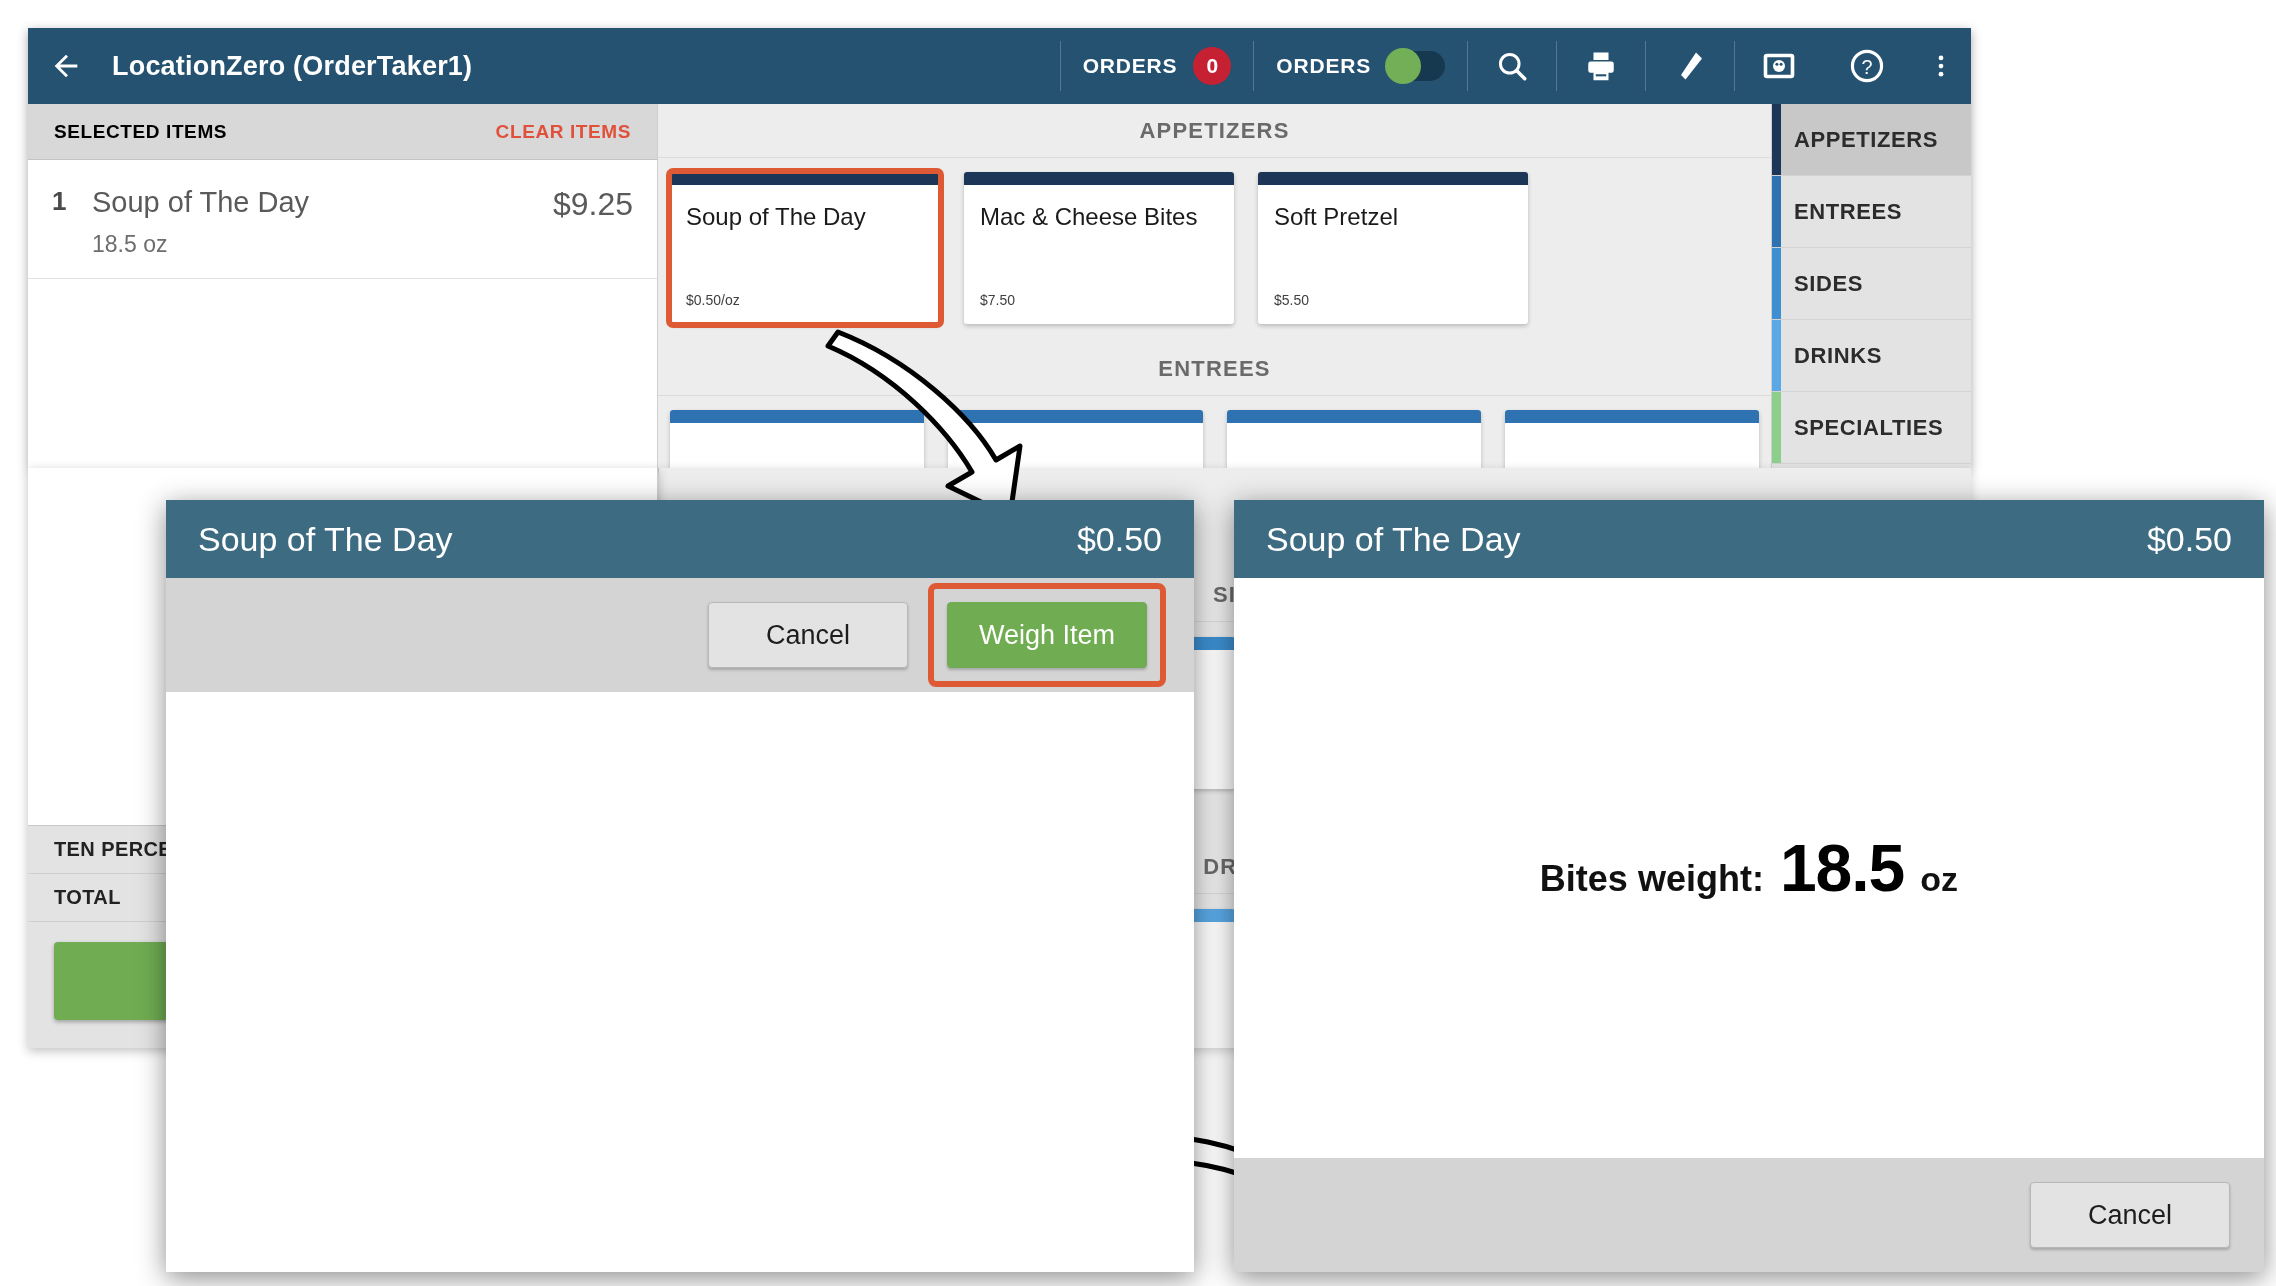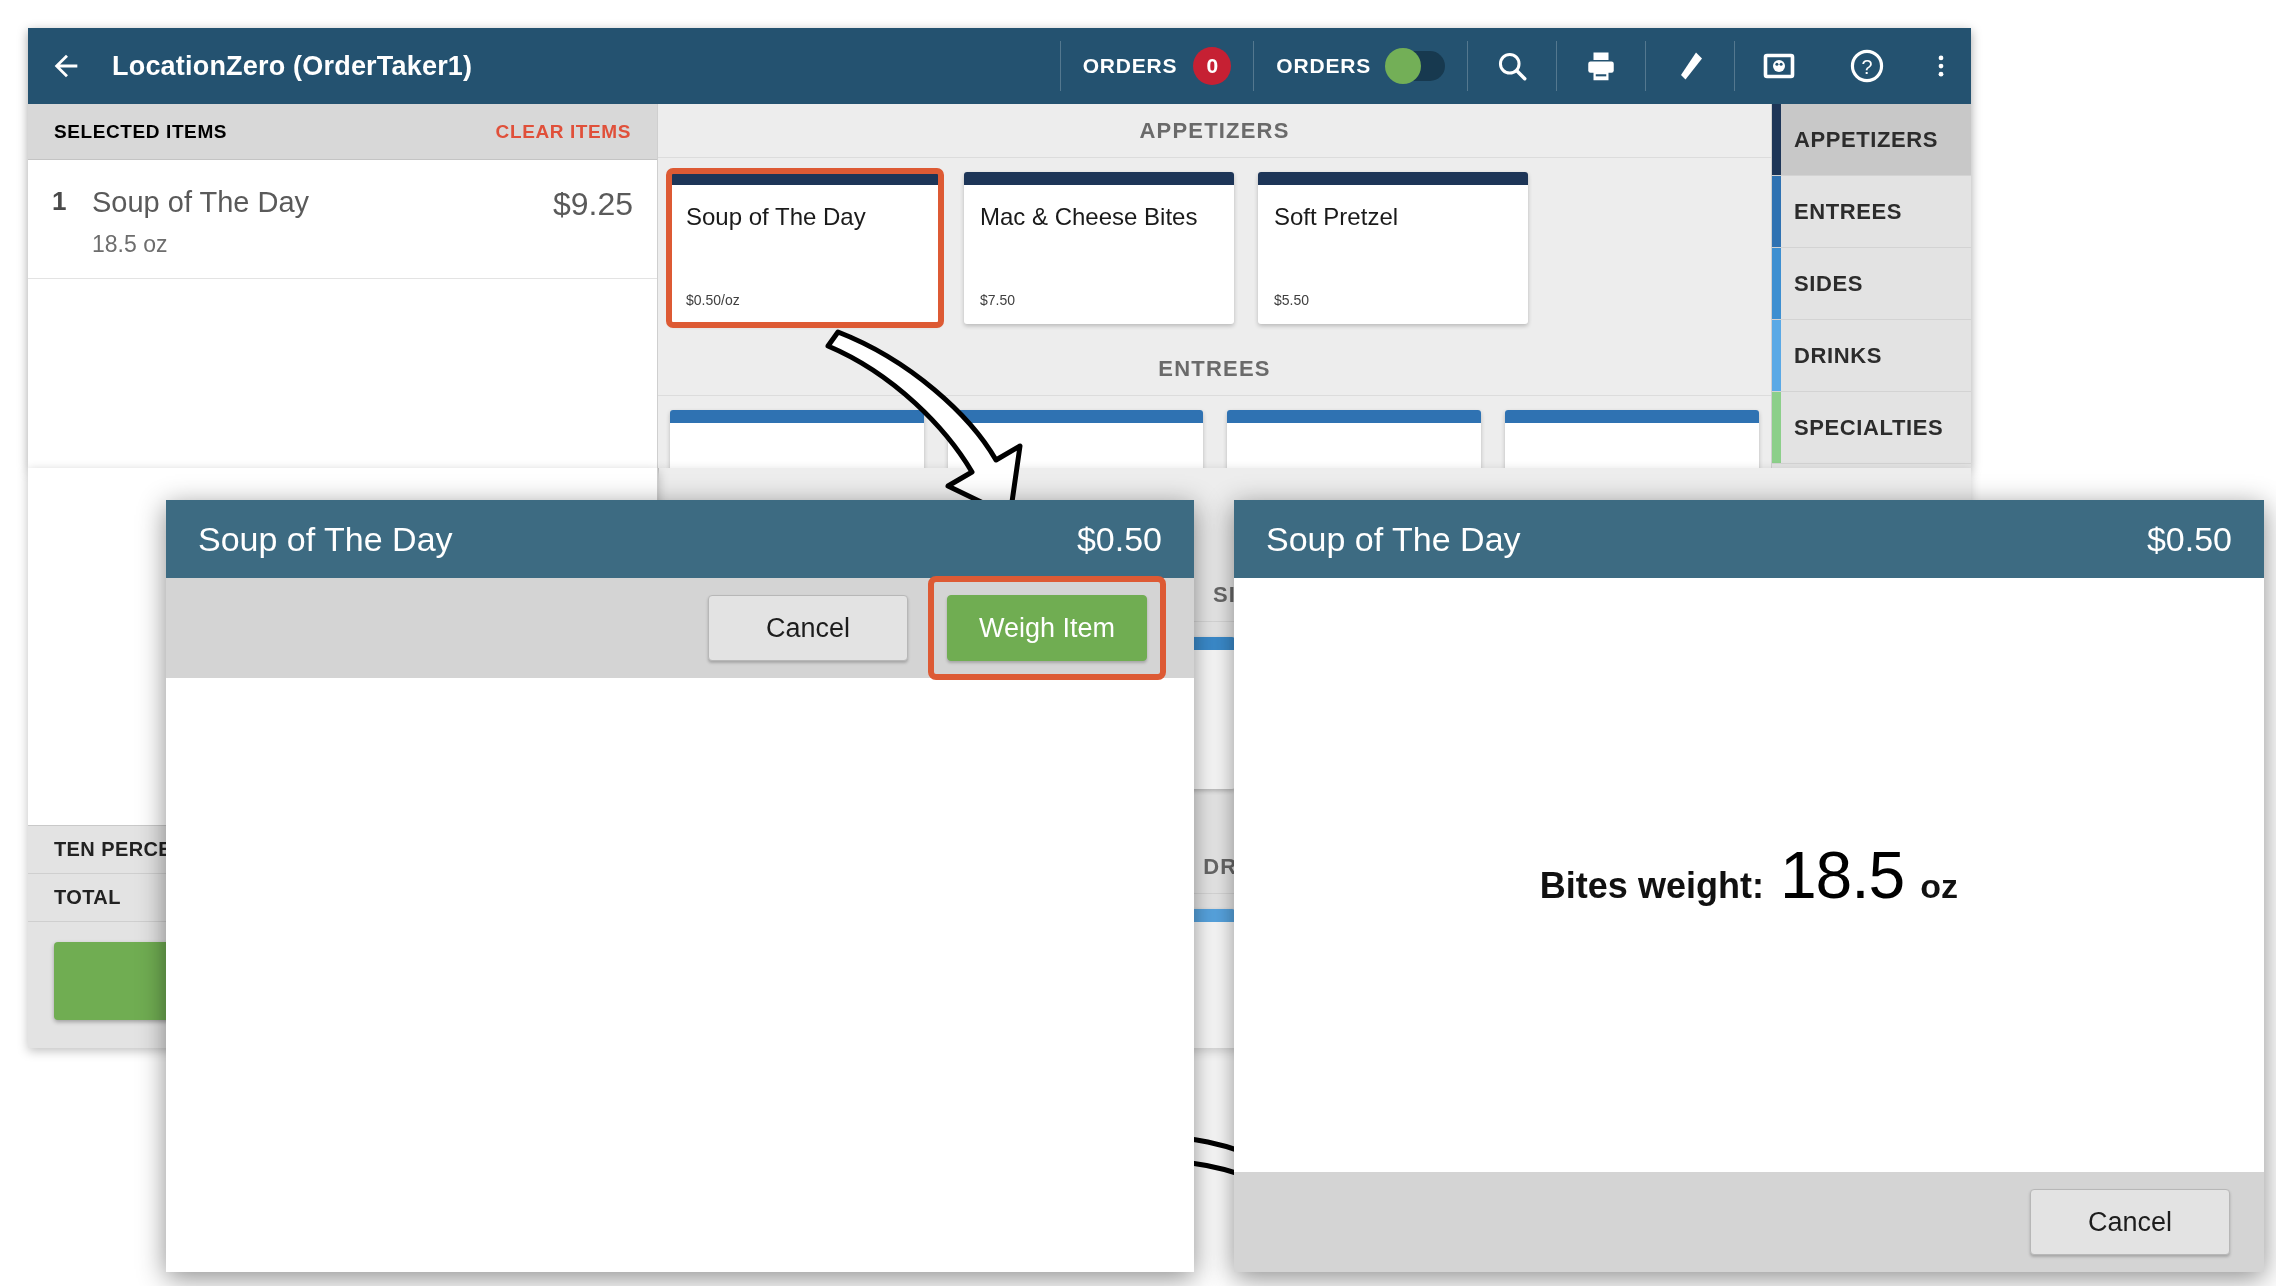--- a/index.html
+++ b/index.html
@@ -157,24 +157,24 @@
   }
   .dlg-title { font-size: 34px; }
   .dlg-price { font-size: 34px; }
   .dlg-body {
     flex:1; background:#fff; display:flex; align-items:center; justify-content:center;
   }
   .weigh-msg { display:flex; align-items:center; gap:22px; }
   .weigh-text { font-size:40px; font-weight:bold; color:#dda23f; }
   .weight-line { display:flex; align-items:baseline; gap:16px; }
   .weight-label { font-size:36px; font-weight:bold; color:#111; }
-  .weight-value { font-size:66px; font-weight:normal; color:#000; letter-spacing:-1px; }
+  .weight-value { font-size:66px; font-weight:bold; color:#000; letter-spacing:-1px; }
   .weight-unit { font-size:34px; font-weight:bold; color:#111; }
   .dlg-foot {
-    height: 100px; background:#d4d4d4; display:flex; align-items:center;
+    height: 114px; background:#d4d4d4; display:flex; align-items:center;
     justify-content:flex-end; gap:26px; padding: 0 34px;
   }
   .btn {
     height: 66px; min-width: 200px; border-radius:4px; border:1px solid #b7b7b7;
     background:#e3e3e3; color:#1d1d1d; font-size:27px;
     display:flex; align-items:center; justify-content:center; cursor:pointer;
     box-shadow: 0 2px 3px rgba(0,0,0,.22);
     font-family:"Liberation Sans", sans-serif;
   }
   .btn.primary { background:#70ad52; color:#fff; border-color:#70ad52; }

